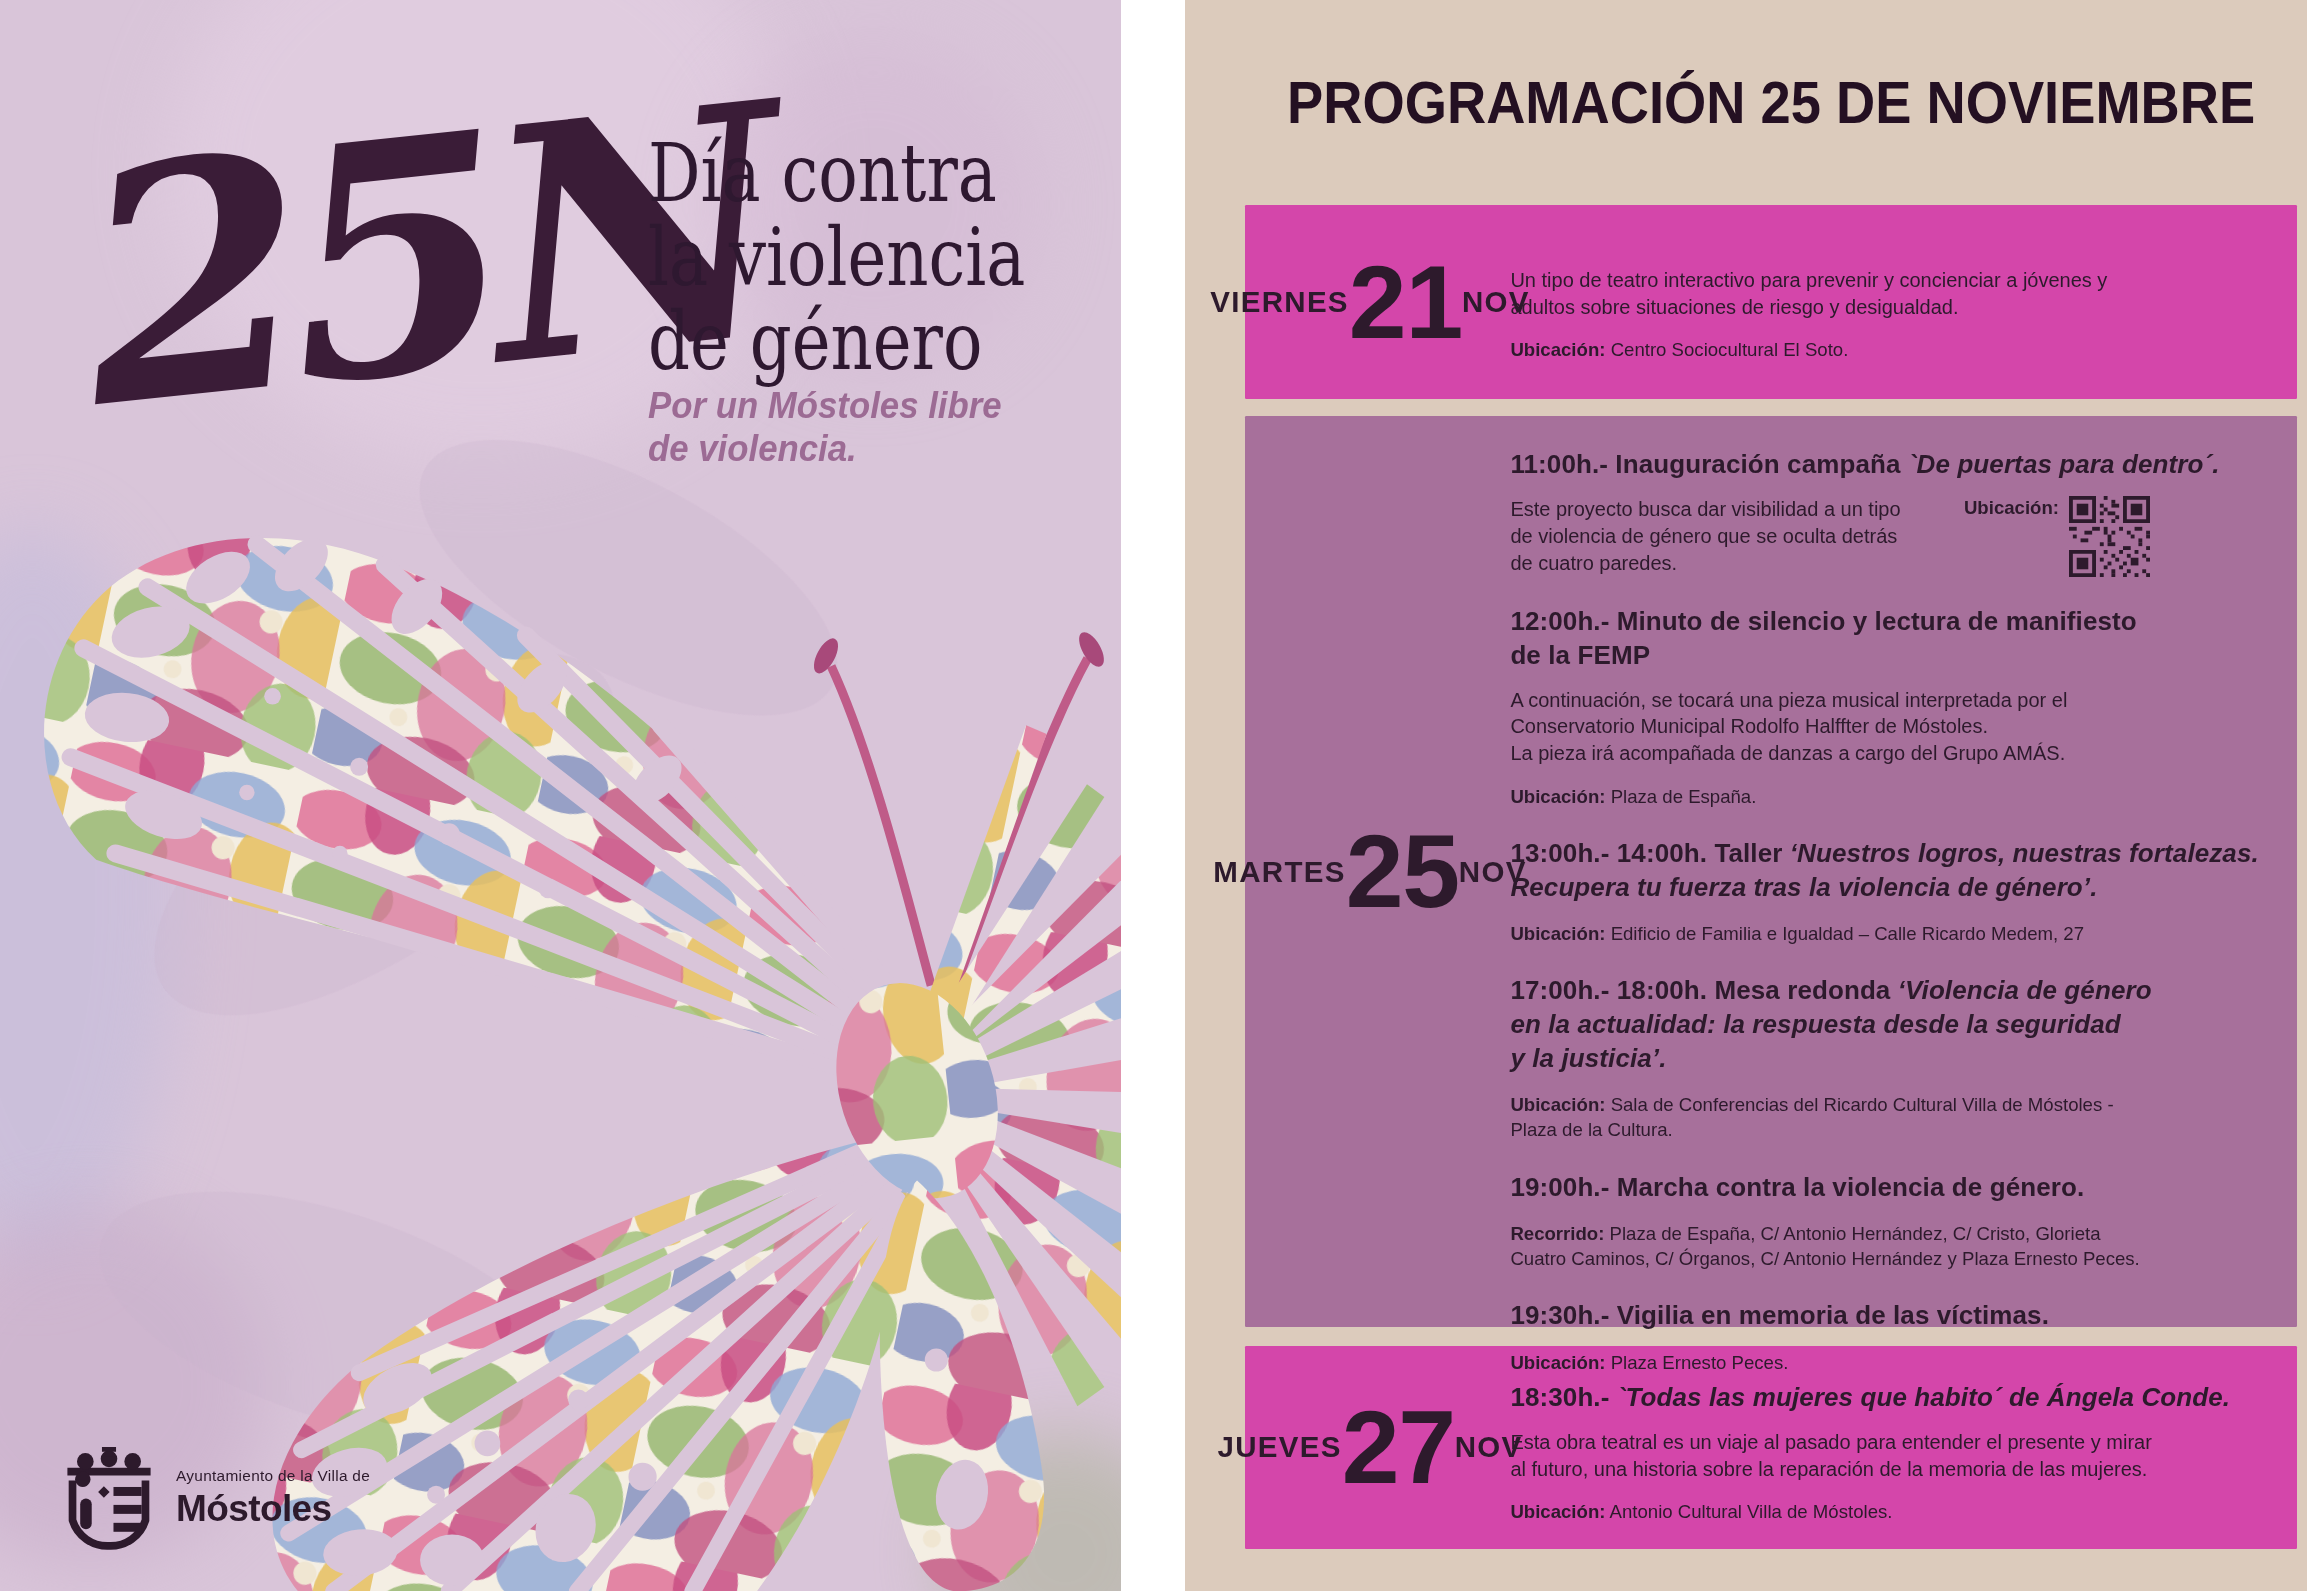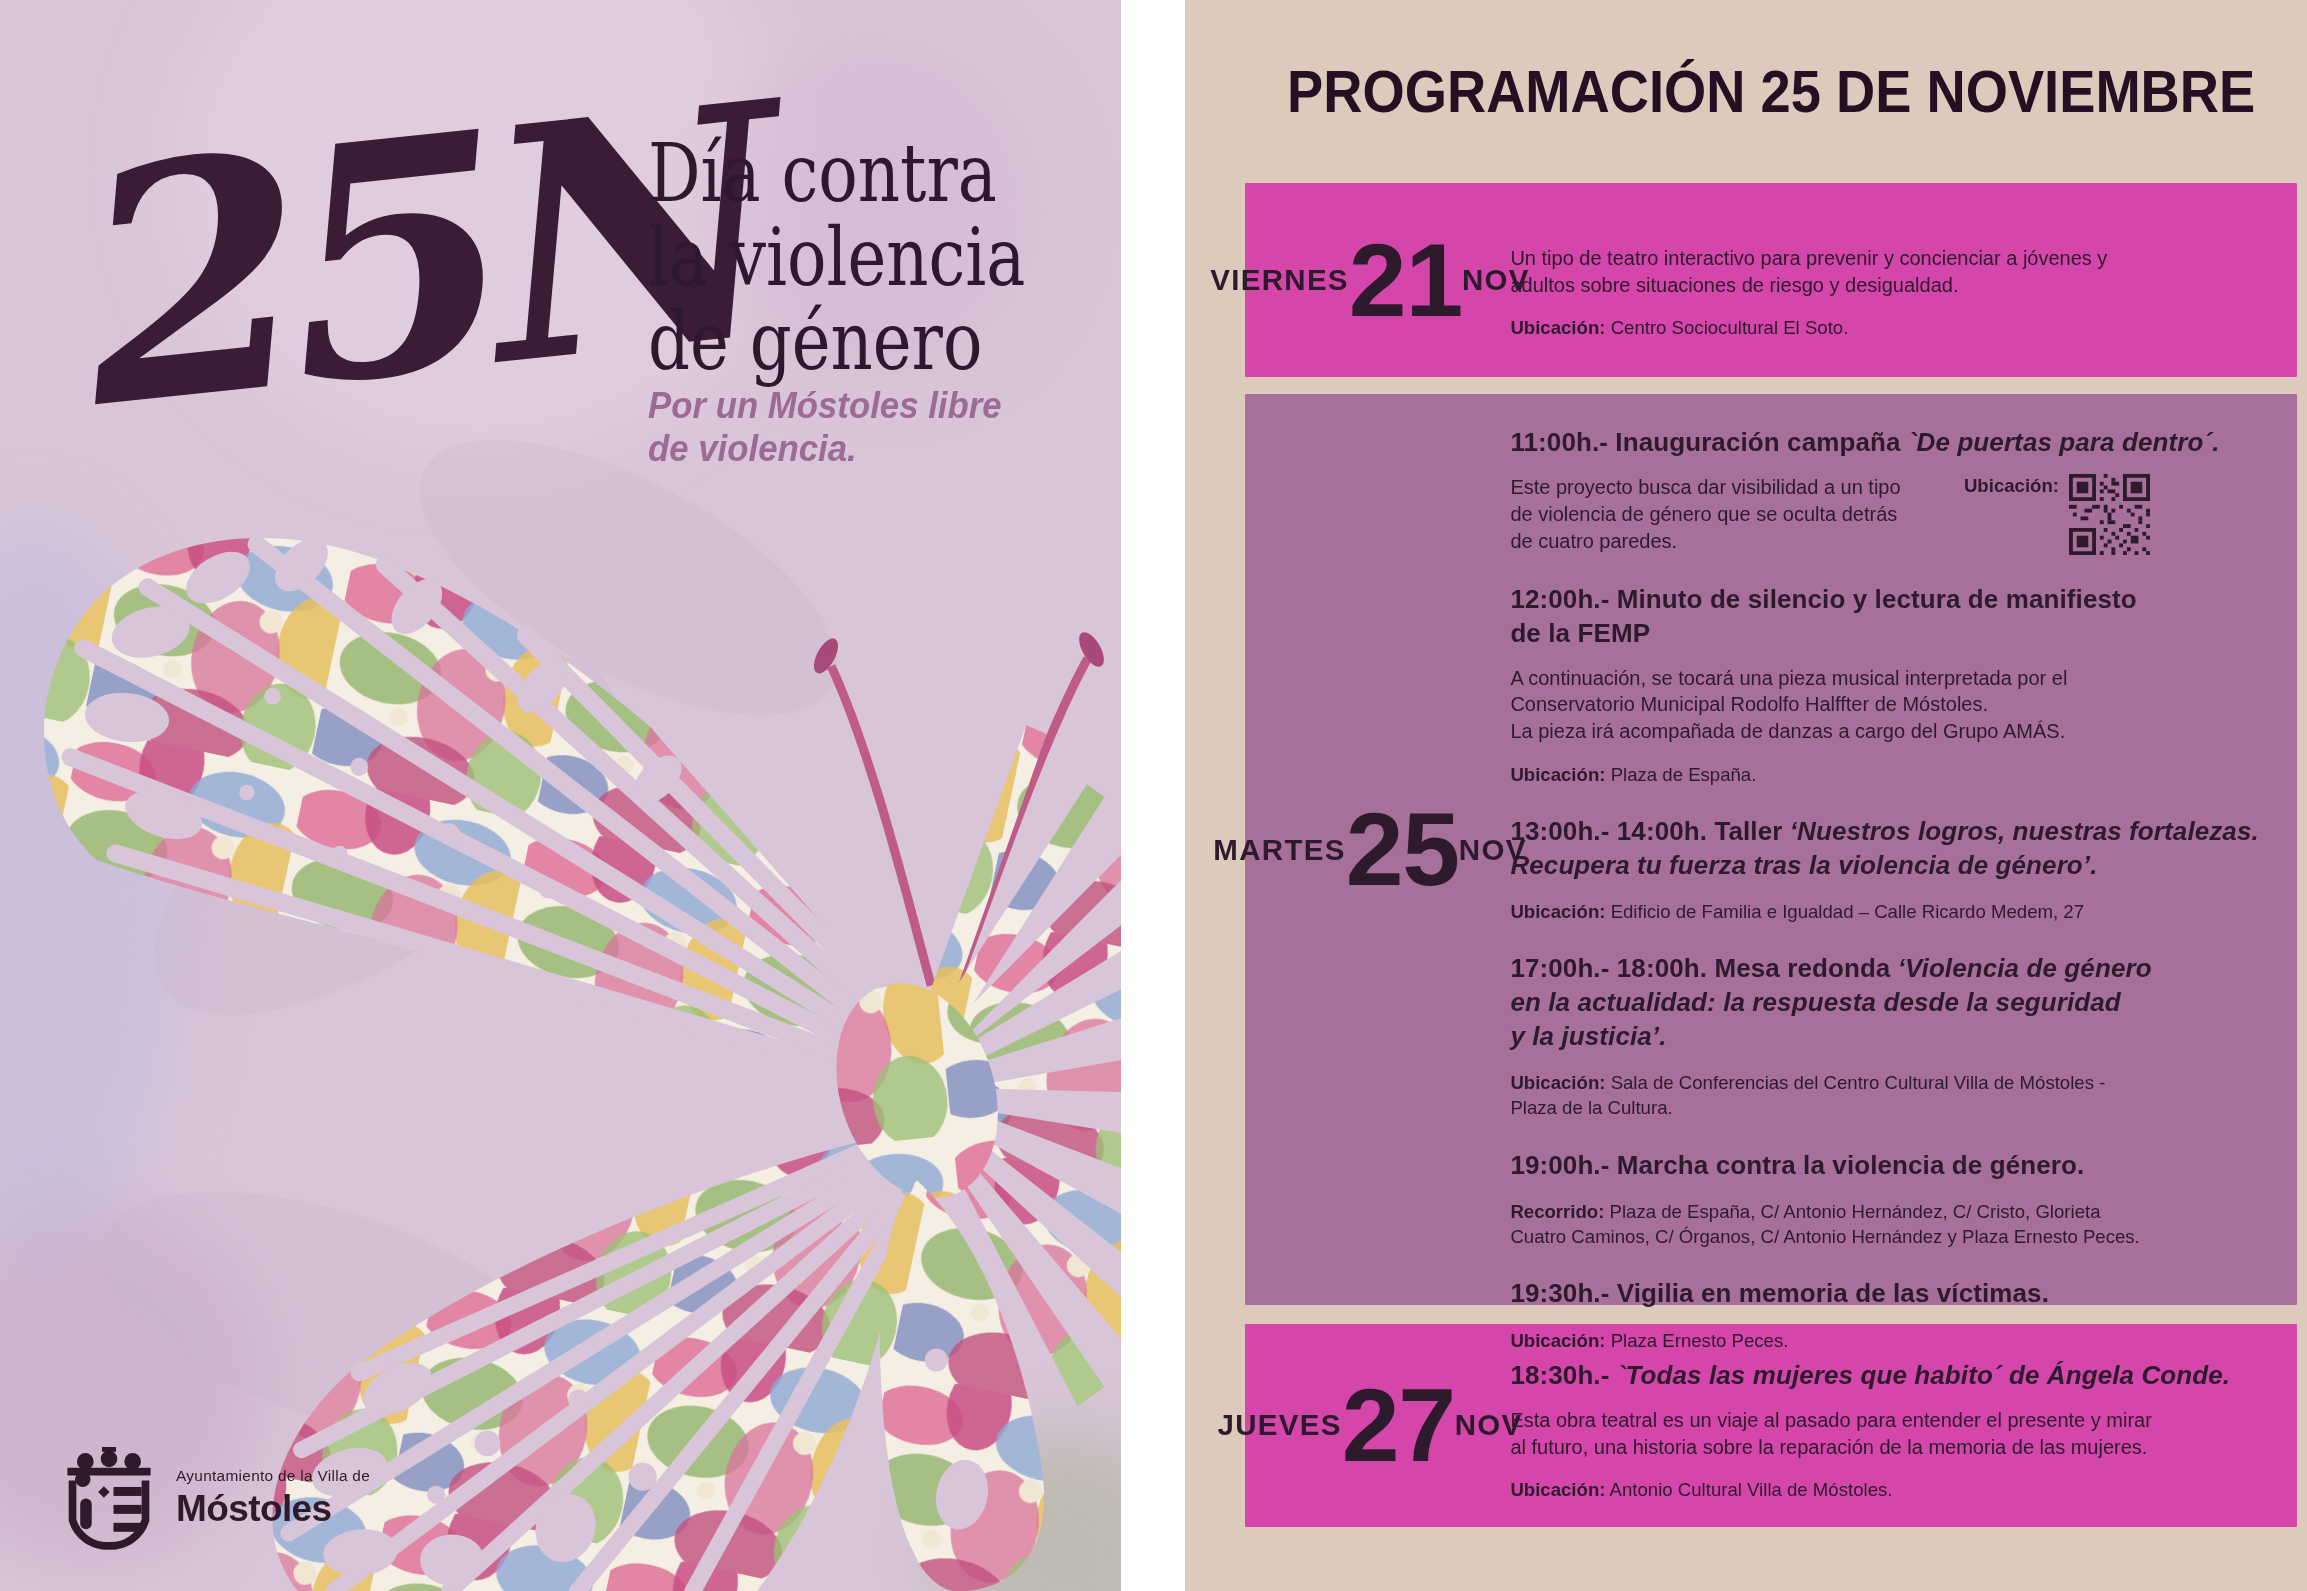--- a/index.html
+++ b/index.html
@@ -29,21 +29,21 @@
   .butterfly{position:absolute;left:0;top:0;width:1121px;height:1592px;}
   .logo{position:absolute;left:61px;top:1447px;display:flex;align-items:center;gap:19px;}
   .logo-text .small{font-size:15.4px;letter-spacing:0.3px;}
   .logo-text .big{font-size:37px;font-weight:700;letter-spacing:-0.6px;margin-top:2.6px;}
 
   
   .gutter{width:64px;height:100%;background:#ffffff;flex:0 0 auto;}
 
   
   .program{flex:1;height:100%;background:var(--panel_beige);padding:0 59px 0 60px;}
-  .prog-header{height:183px;display:flex;align-items:center;justify-content:center;}
+  .prog-header{height:205px;display:flex;align-items:center;justify-content:center;}
   .prog-header h1{font-size:59px;font-weight:700;color:#241022;letter-spacing:0;transform:scaleX(.92);white-space:nowrap;}
   .block{display:flex;border-radius:1.3px;}
   .block.pink{background:var(--accent_pink);}
   .block.purple{background:var(--accent_purple);}
   .block.b-viernes{height:194px;}
   .block.b-martes{height:911px;margin-top:17.3px;}
   .block.b-jueves{height:203px;margin-top:18.6px;}
   .day{width:250px;flex:0 0 auto;display:flex;align-items:center;justify-content:center;gap:0;}
   .day-name,.day-month{font-size:29.5px;font-weight:700;letter-spacing:1.3px;}
   .day-num{font-size:104px;font-weight:700;line-height:.95;letter-spacing:-1.3px;}
@@ -331,21 +331,21 @@
         <article class="event">
           <h3 class="event-title"><span>13:00h.- 14:00h. Taller </span><span class="run-it">‘Nuestros logros, nuestras fortalezas.
 Recupera tu fuerza tras la violencia de género’.</span></h3>
           <p class="event-loc"><strong>Ubicación:</strong> <span class="loc-text">Edificio de Familia e Igualdad – Calle Ricardo Medem, 27</span></p>
         </article>
 
         <article class="event">
           <h3 class="event-title"><span>17:00h.- 18:00h. Mesa redonda </span><span class="run-it">‘Violencia de género
 en la actualidad: la respuesta desde la seguridad
 y la justicia’.</span></h3>
-          <p class="event-loc"><strong>Ubicación:</strong> <span class="loc-text">Sala de Conferencias del Centro Cultural Villa de Móstoles -
+          <p class="event-loc"><strong>Ubicación:</strong> <span class="loc-text">Sala de Conferencias del Ricardo Cultural Villa de Móstoles -
 Plaza de la Cultura.</span></p>
         </article>
 
         <article class="event">
           <h3 class="event-title"><span>19:00h.- Marcha contra la violencia de género.</span></h3>
           <p class="event-loc"><strong>Recorrido:</strong> <span class="loc-text">Plaza de España, C/ Antonio Hernández, C/ Cristo, Glorieta
 Cuatro Caminos, C/ Órganos, C/ Antonio Hernández y Plaza Ernesto Peces.</span></p>
         </article>
 
         <article class="event">

